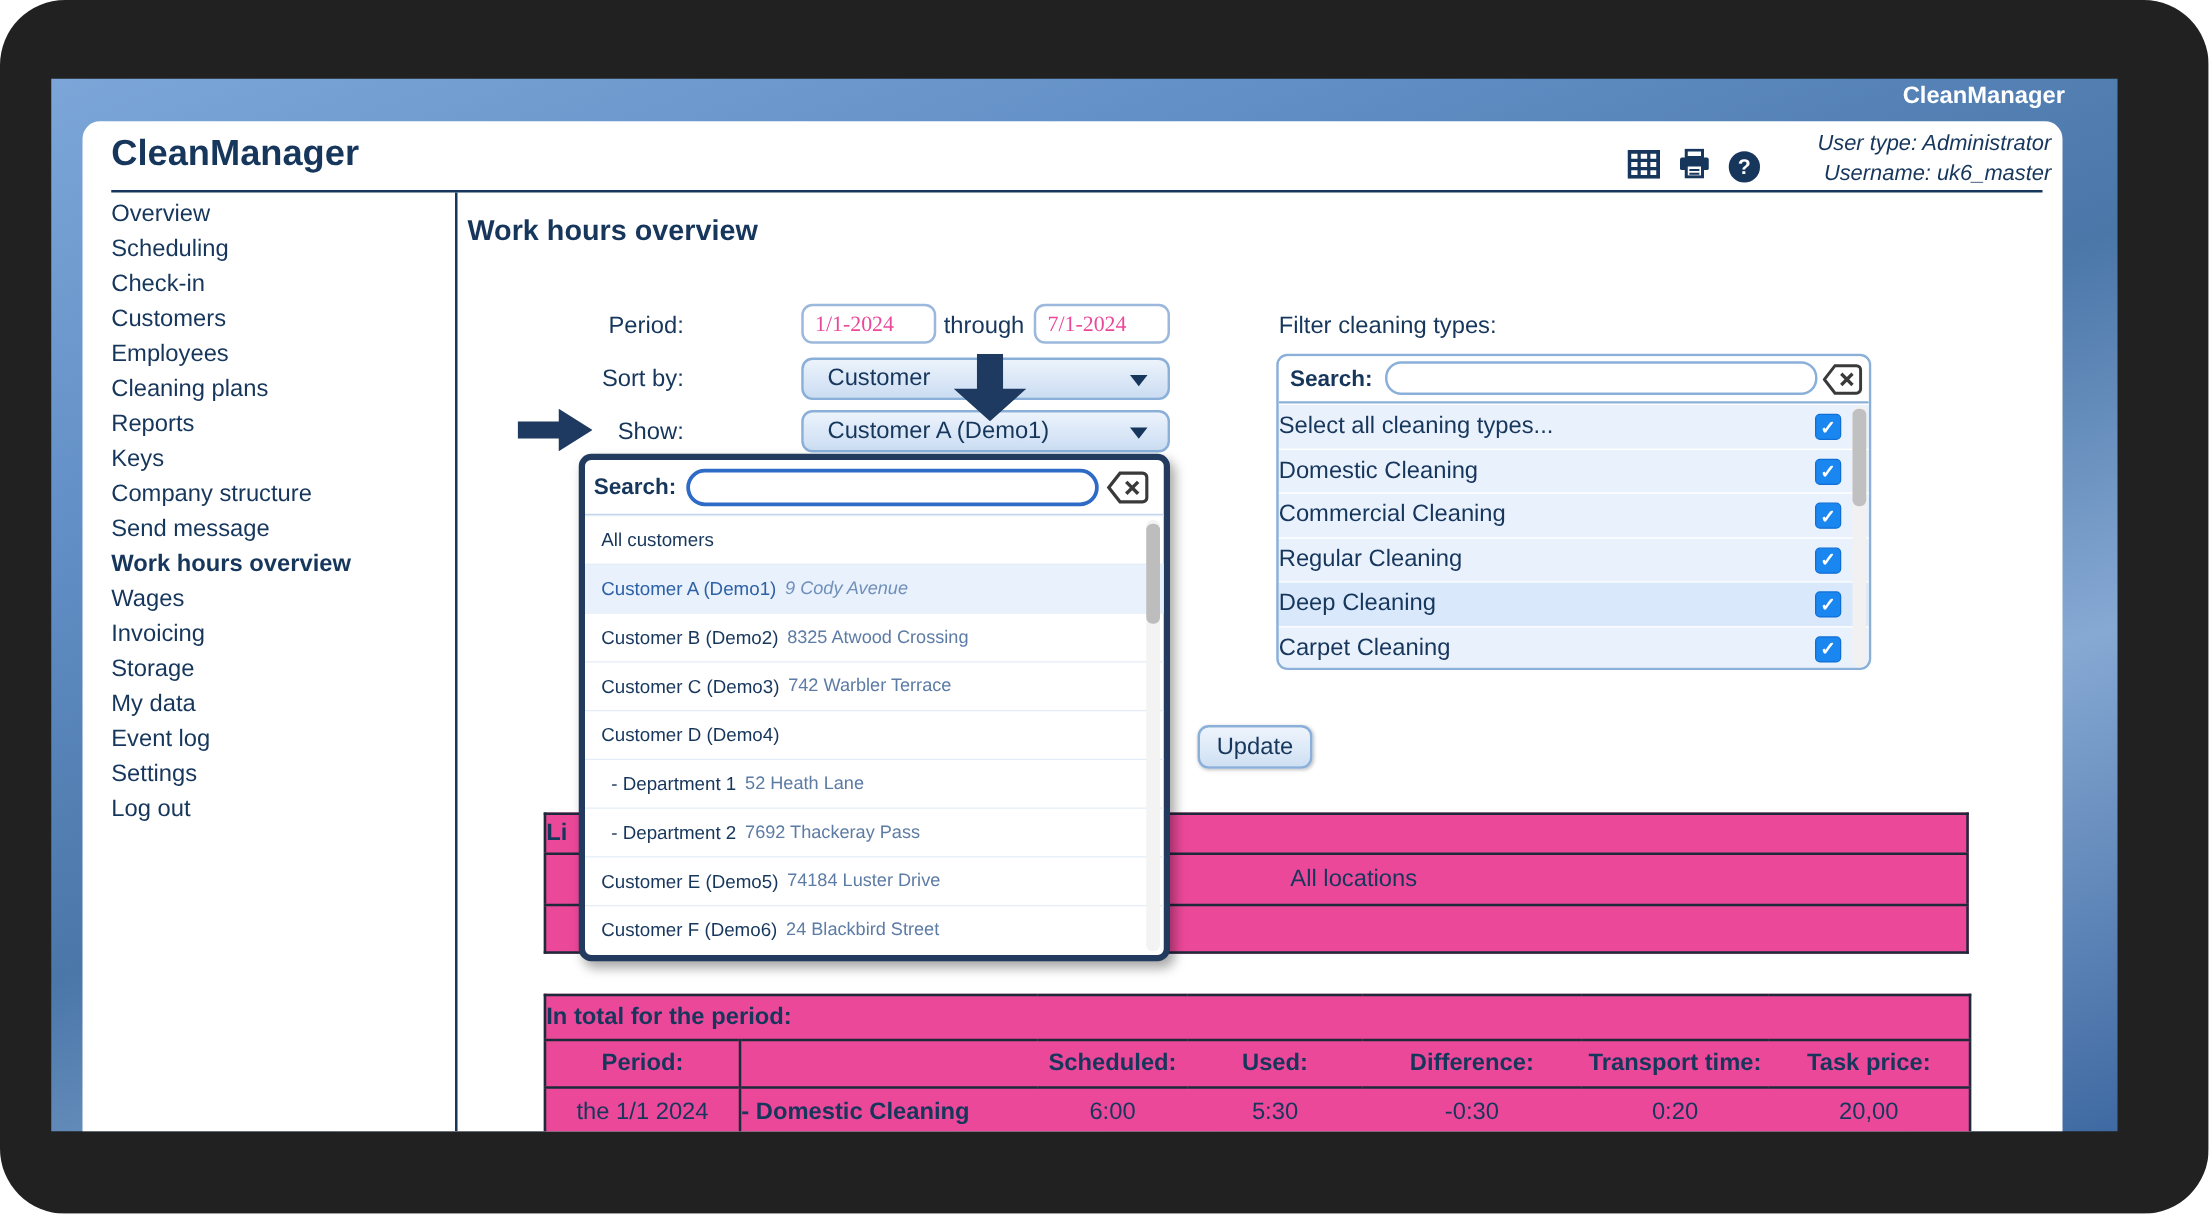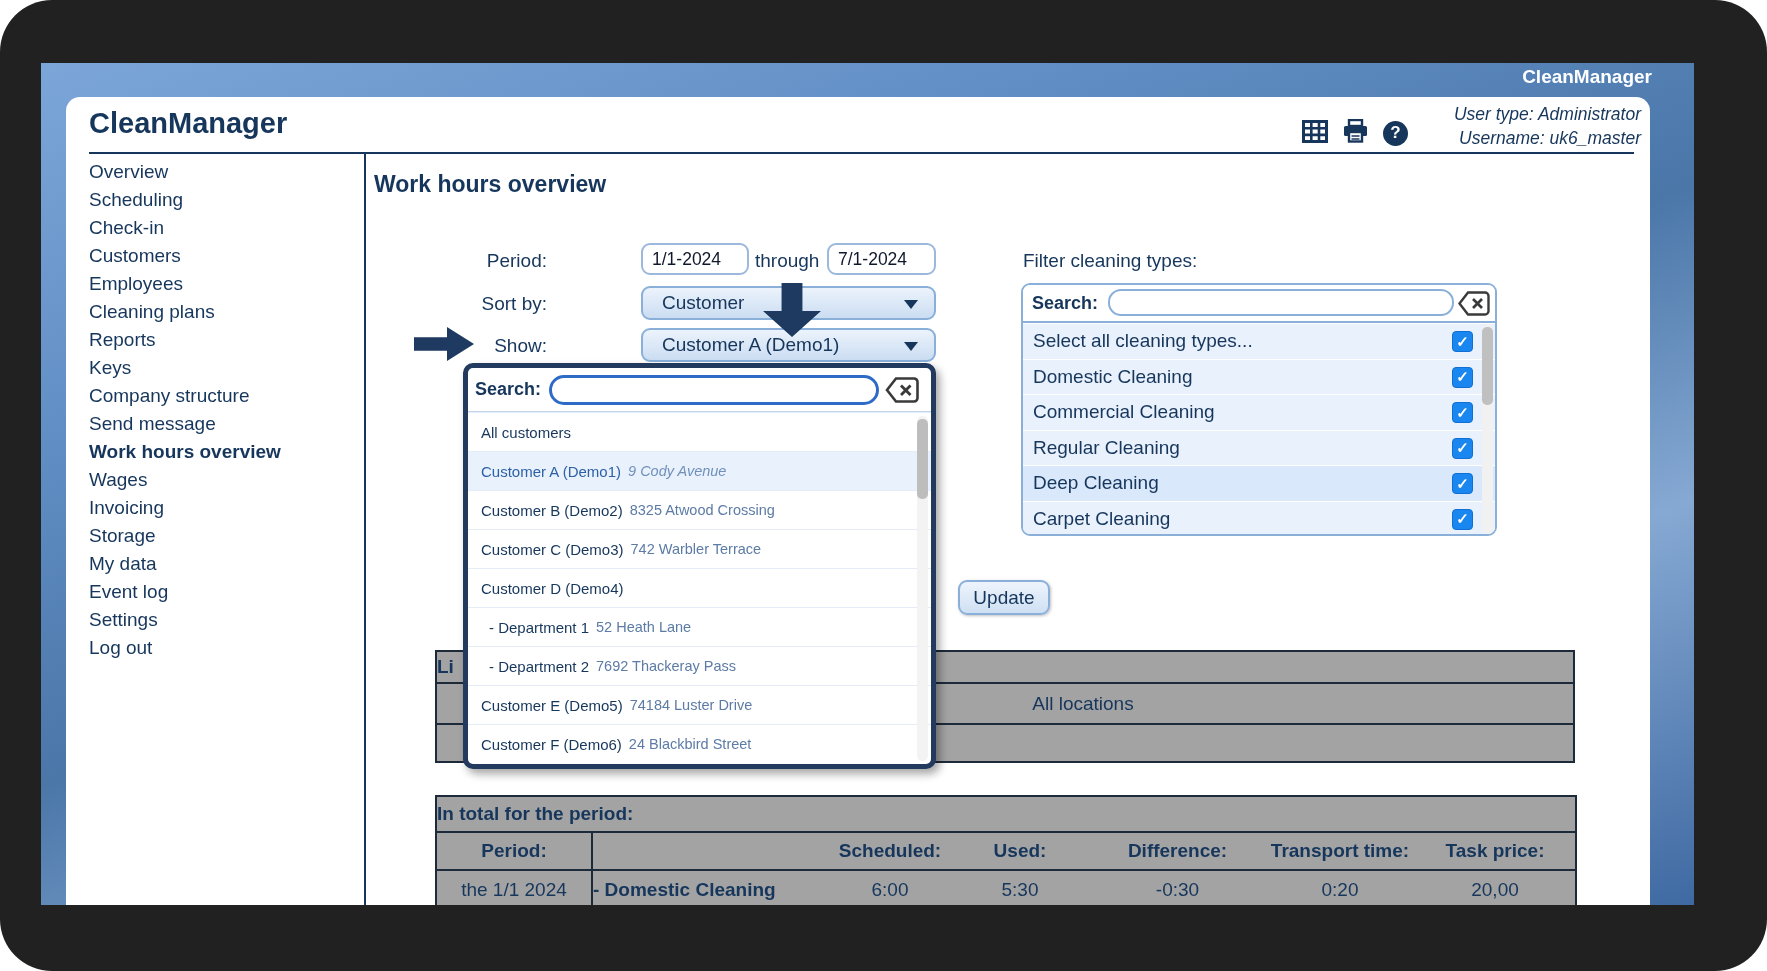--- a/index.html
+++ b/index.html
@@ -22,21 +22,21 @@
 
   .sidebar{position:absolute;left:23px;top:61px;width:265px;font-size:19px;}
   .side-item{height:28px;line-height:28px;cursor:pointer;white-space:nowrap;}
   .side-item.active{font-weight:bold;}
   .vdiv{position:absolute;left:298px;top:57px;height:751px;border-left:2px solid #16365c;}
 
   .page-title{position:absolute;left:308px;top:74px;font-size:23px;font-weight:bold;}
 
   .flabel{position:absolute;width:140px;text-align:right;font-size:19px;}
   .tinput{position:absolute;height:32px;border:2px solid #9cb8dc;border-radius:9px;background:#fff;
-          font-family:Liberation Sans, sans-serif;font-size:17.5px;color:#0f172a;padding:0 9px;box-sizing:border-box;}
+          font-family:Liberation Serif, serif;font-size:17.5px;color:#ec4899;padding:0 9px;box-sizing:border-box;}
   .ftext{position:absolute;font-size:19px;}
 
   .dd-btn{position:absolute;left:575px;width:295px;height:34px;border:2px solid #8ab0da;border-radius:9px;
           background:linear-gradient(#ecf3fc,#cbddf2);display:flex;align-items:center;box-sizing:border-box;
           font-size:19px;padding-left:19px;cursor:pointer;}
   .dd-caret{position:absolute;right:16px;top:12px;width:0;height:0;border-left:7px solid transparent;
             border-right:7px solid transparent;border-top:9px solid #16365c;}
 
   .arrow-right{position:absolute;left:348px;top:230px;width:60px;height:34px;background:#1e3a60;z-index:60;
                clip-path:polygon(0 30%,55% 30%,55% 0,100% 50%,55% 100%,55% 70%,0 70%);
@@ -67,33 +67,33 @@
   .filter-title{position:absolute;left:957px;top:153px;font-size:19px;}
   .filter-panel{position:absolute;left:955px;top:186px;width:476px;height:253px;border:2px solid #8ab0da;
                 border-radius:9px;background:#fff;box-sizing:border-box;overflow:hidden;}
   .fp-search{height:38px;position:relative;border-bottom:2px solid #8ab0da;background:#fff;
              display:flex;align-items:center;box-sizing:border-box;}
   .fp-slabel{font-weight:bold;font-size:18px;margin-left:9px;}
   .fp-input{position:absolute;left:85px;top:4px;width:346px;height:27px;border:2px solid #8ab0da;border-radius:13px;
             box-sizing:border-box;font-family:inherit;font-size:16px;color:#16365c;padding:0 10px;}
   .fp-clear{position:absolute;right:5px;top:5px;background:none;border:none;padding:0;cursor:pointer;line-height:0;}
   .fp-row{height:35.5px;background:#e9f1fc;border-top:1px solid #fff;position:relative;display:flex;
-          align-items:center;padding-left:10px;box-sizing:border-box;font-size:19px;cursor:pointer;}
+          align-items:center;box-sizing:border-box;font-size:19px;cursor:pointer;}
   .fp-row.hl{background:#d9e9fb;}
   .fp-check{position:absolute;right:22px;top:7px;width:21px;height:21px;background:#1a86f0;border:1px solid #0f6fd6;
             border-radius:4px;color:#fff;font-size:15px;font-weight:bold;display:flex;align-items:center;
             justify-content:center;box-sizing:border-box;cursor:pointer;}
   .fp-scroll{position:absolute;right:2px;top:40px;width:11px;height:209px;background:#f1f1f1;border-radius:5px;}
   .fp-thumb{position:absolute;left:0;top:2px;width:11px;height:78px;background:#c0c0c0;border-radius:5px;cursor:pointer;}
 
   .update-btn{position:absolute;left:892px;top:483px;width:92px;height:35px;border:2px solid #8ab0da;border-radius:9px;
               background:linear-gradient(#eef4fc,#cfe0f3);font-family:inherit;font-size:19px;color:#16365c;
               cursor:pointer;box-shadow:1px 1px 3px rgba(0,0,0,0.25);}
 
-  table{border-collapse:collapse;table-layout:fixed;background:#a3a3a3;color:#16365c;}
+  table{border-collapse:collapse;table-layout:fixed;background:#ec4899;color:#16365c;}
   .t1{position:absolute;left:369px;top:553px;width:1140px;border:2px solid #1c2a3a;z-index:5;}
   .t2{position:absolute;left:369px;top:698px;width:1140px;border:2px solid #1c2a3a;z-index:5;}
   .t1 td,.t2 td{padding:0;font-size:19px;overflow:hidden;}
   tr.sep{border-top:2px solid #1c2a3a;}
   td.c1{border-right:2px solid #1c2a3a;text-align:center;}
   .title-cell{font-weight:bold;font-size:20px;padding:4px 6px 4px 5px;text-align:left;}
   .alllocs{text-align:center;}
   .hdr{font-weight:bold;text-align:center;}
   .cell-c{text-align:center;}
   .cell-l{text-align:left;padding-left:10px;font-weight:bold;}

